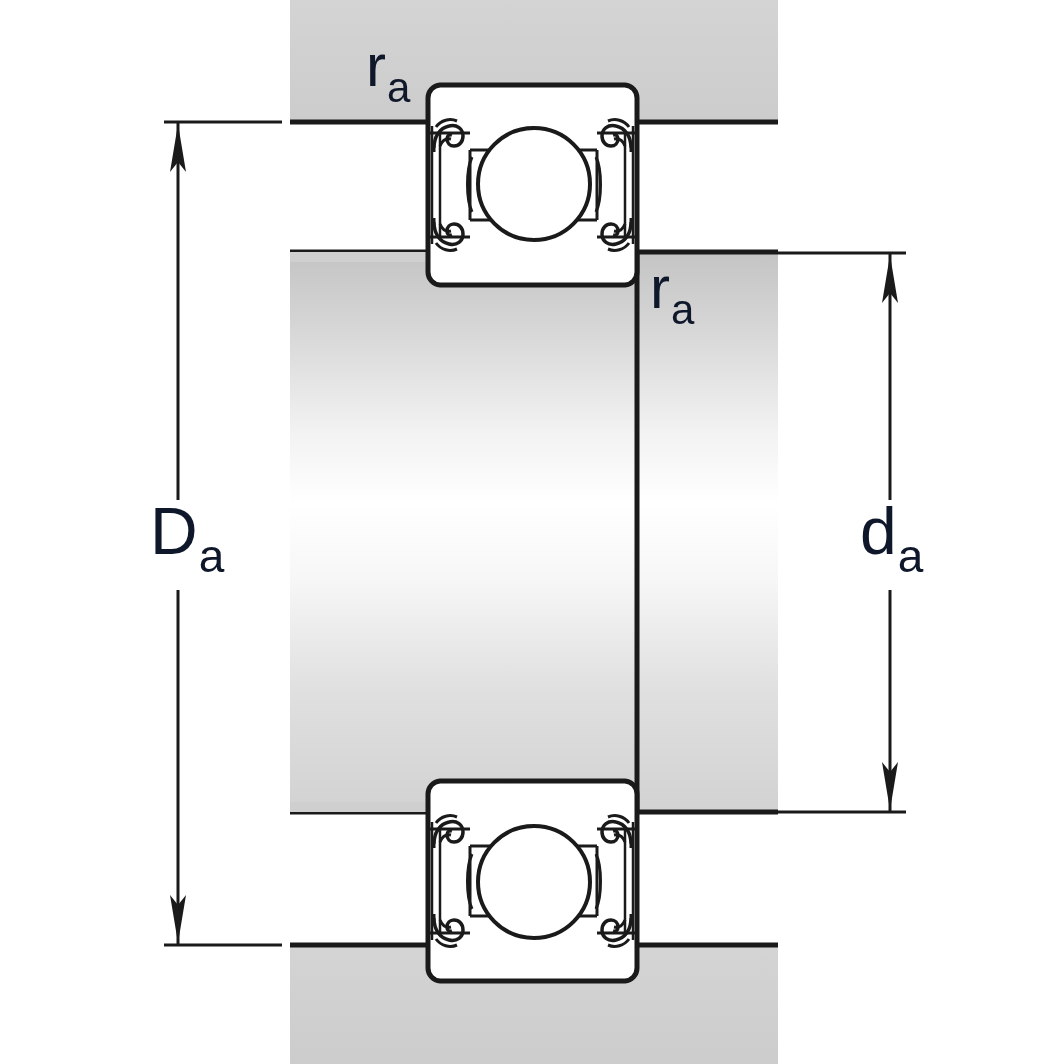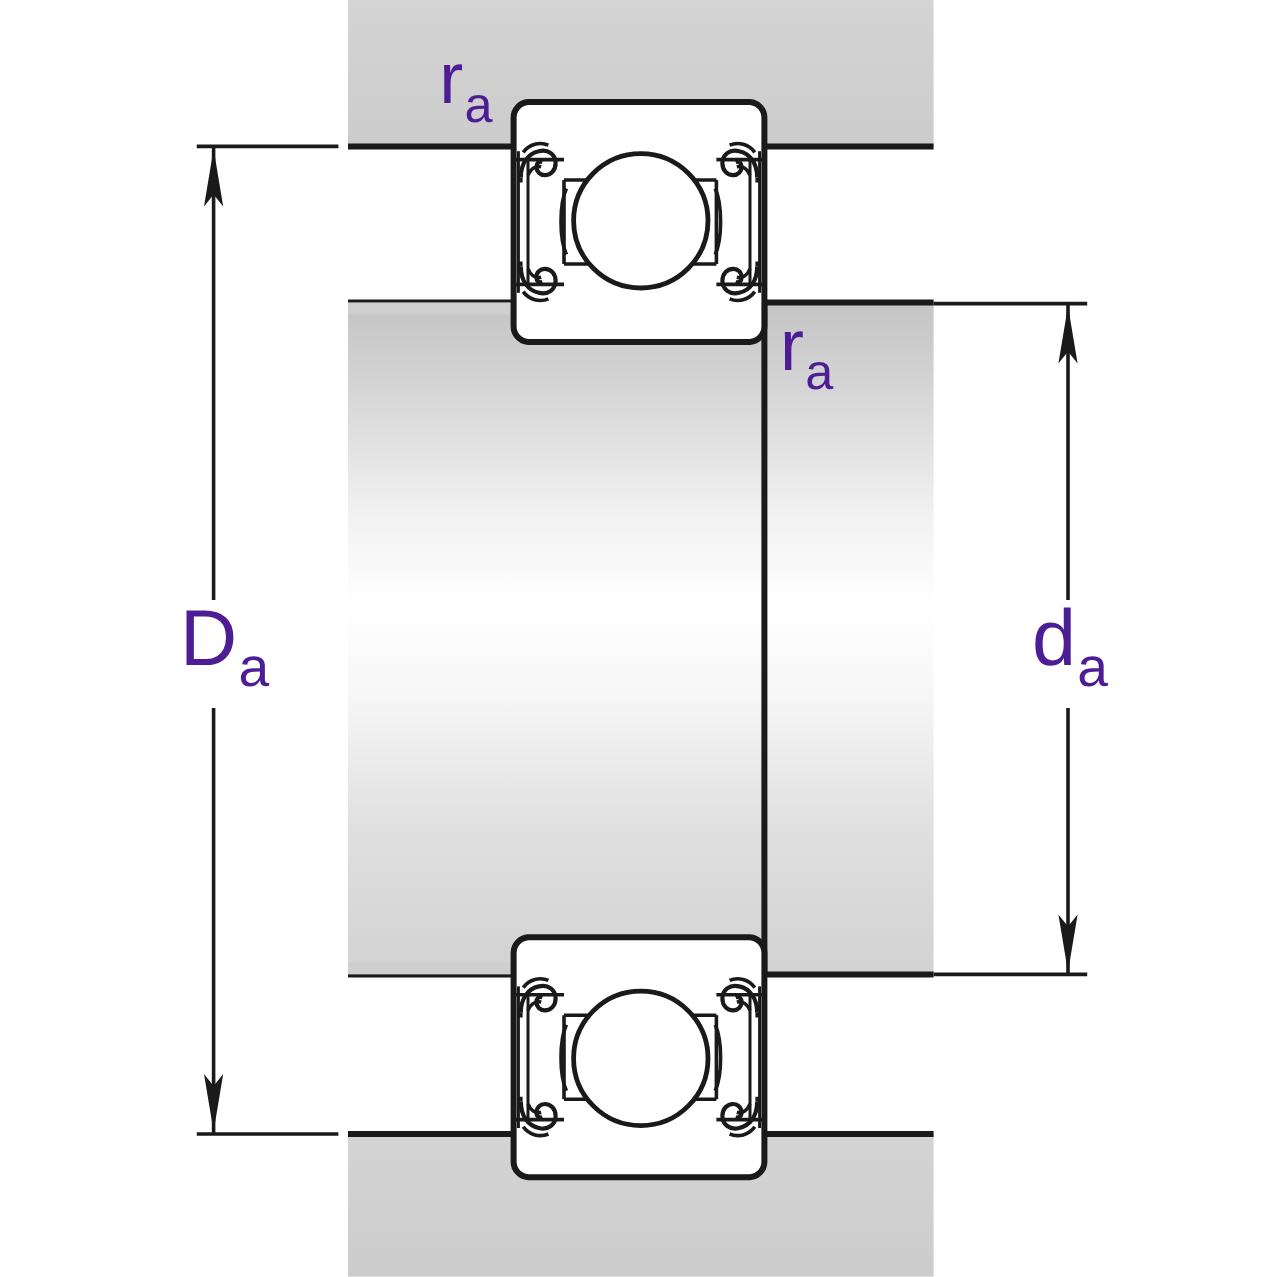--- a/index.html
+++ b/index.html
@@ -21,21 +21,21 @@
   }
   #diagram {
     position: absolute;
     left: 0;
     top: 0;
     width: 1064px;
     height: 1064px;
   }
   .lbl {
     position: absolute;
-    color: #4c1d95;
+    color: #0f172a;
     font-family: "Liberation Sans", sans-serif;
     line-height: 1;
     white-space: nowrap;
     user-select: none;
   }
   .lbl .base {
     font-size: 60px;
   }
   .lbl .sub {
     font-size: 42px;

